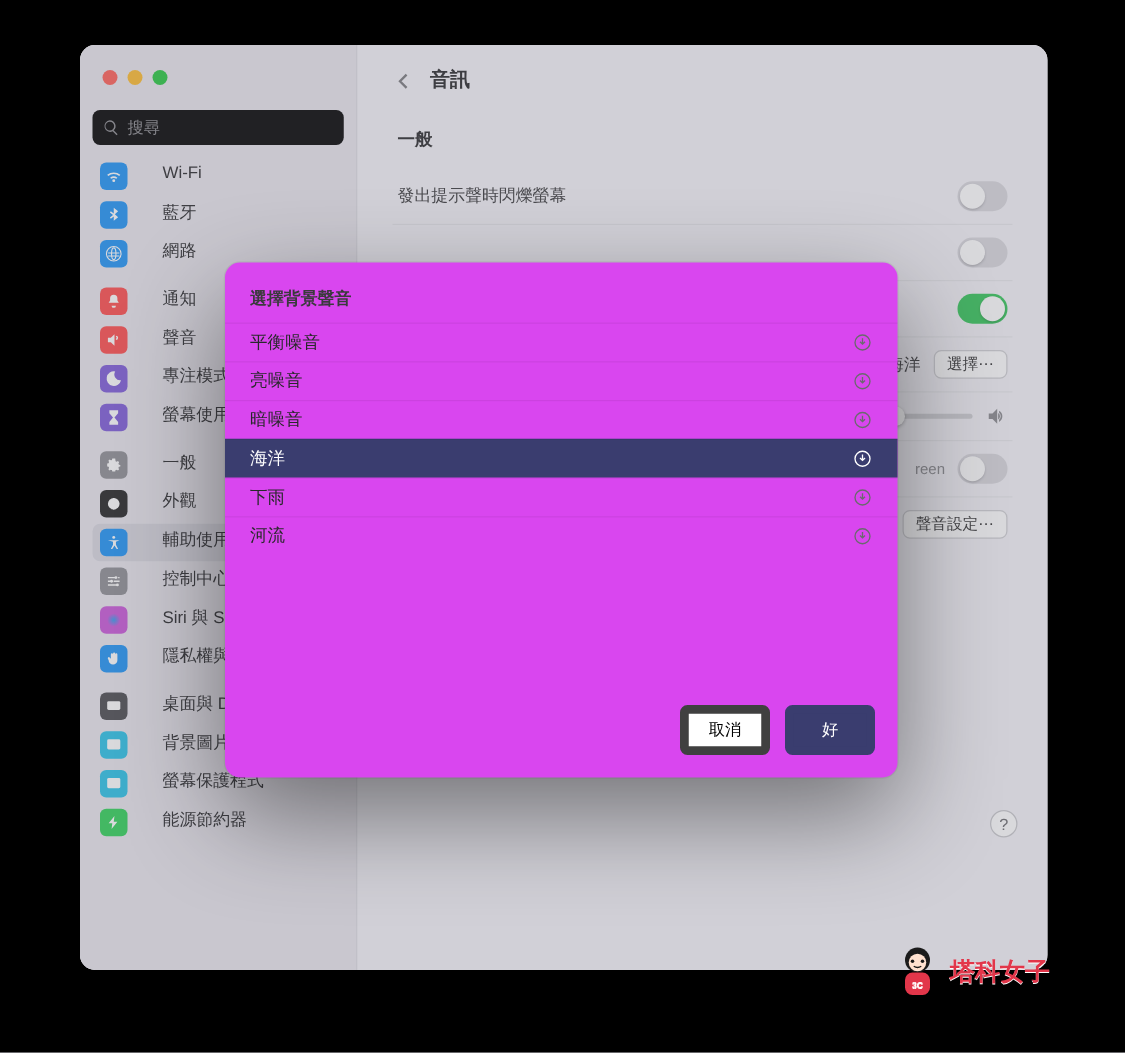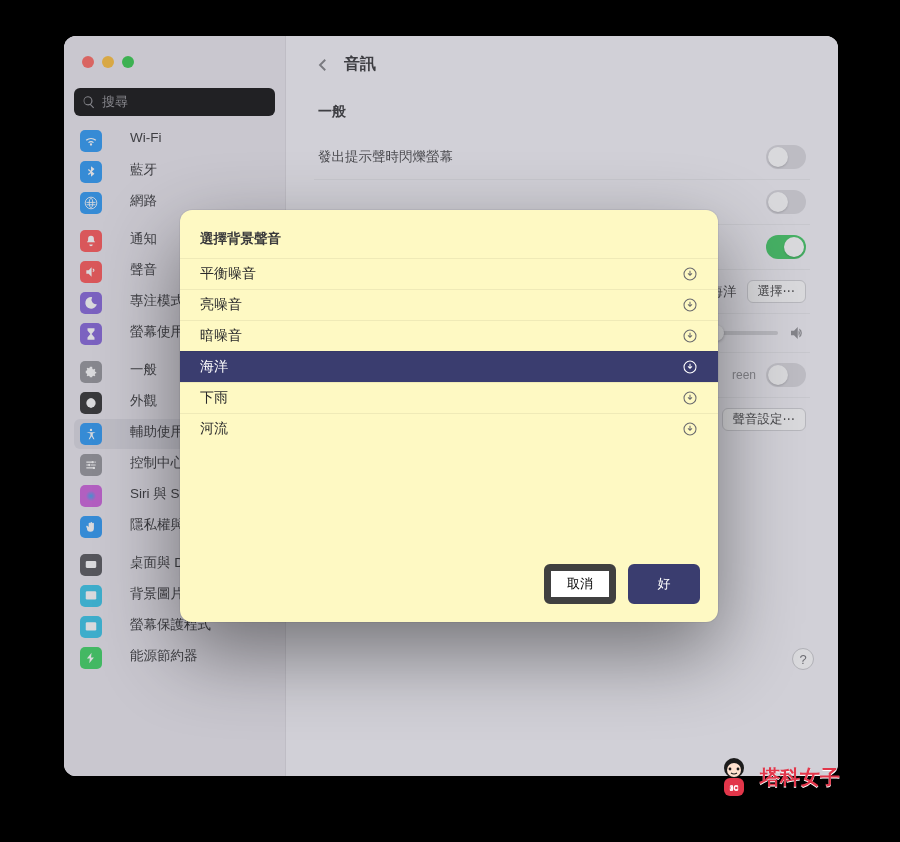--- a/index.html
+++ b/index.html
@@ -111,21 +111,21 @@
     background:rgba(120,120,128,.28);
     border-radius:12px;
     z-index:5;
   }
 
   
   .modal{
     position:absolute;
     left:180px; top:210px;
     width:538px;
-    background:#fef9c3;
+    background:#d946ef;
     border-radius:12px;
     box-shadow:0 30px 80px rgba(0,0,0,.45), 0 0 0 1px rgba(0,0,0,.05);
     z-index:10;
     padding:16px 0 16px 0;
   }
   .modal-header{
     font-size:13.5px;font-weight:600;color:#3a3a3c;
     padding:4px 20px 10px 20px;
   }
   .opt{

